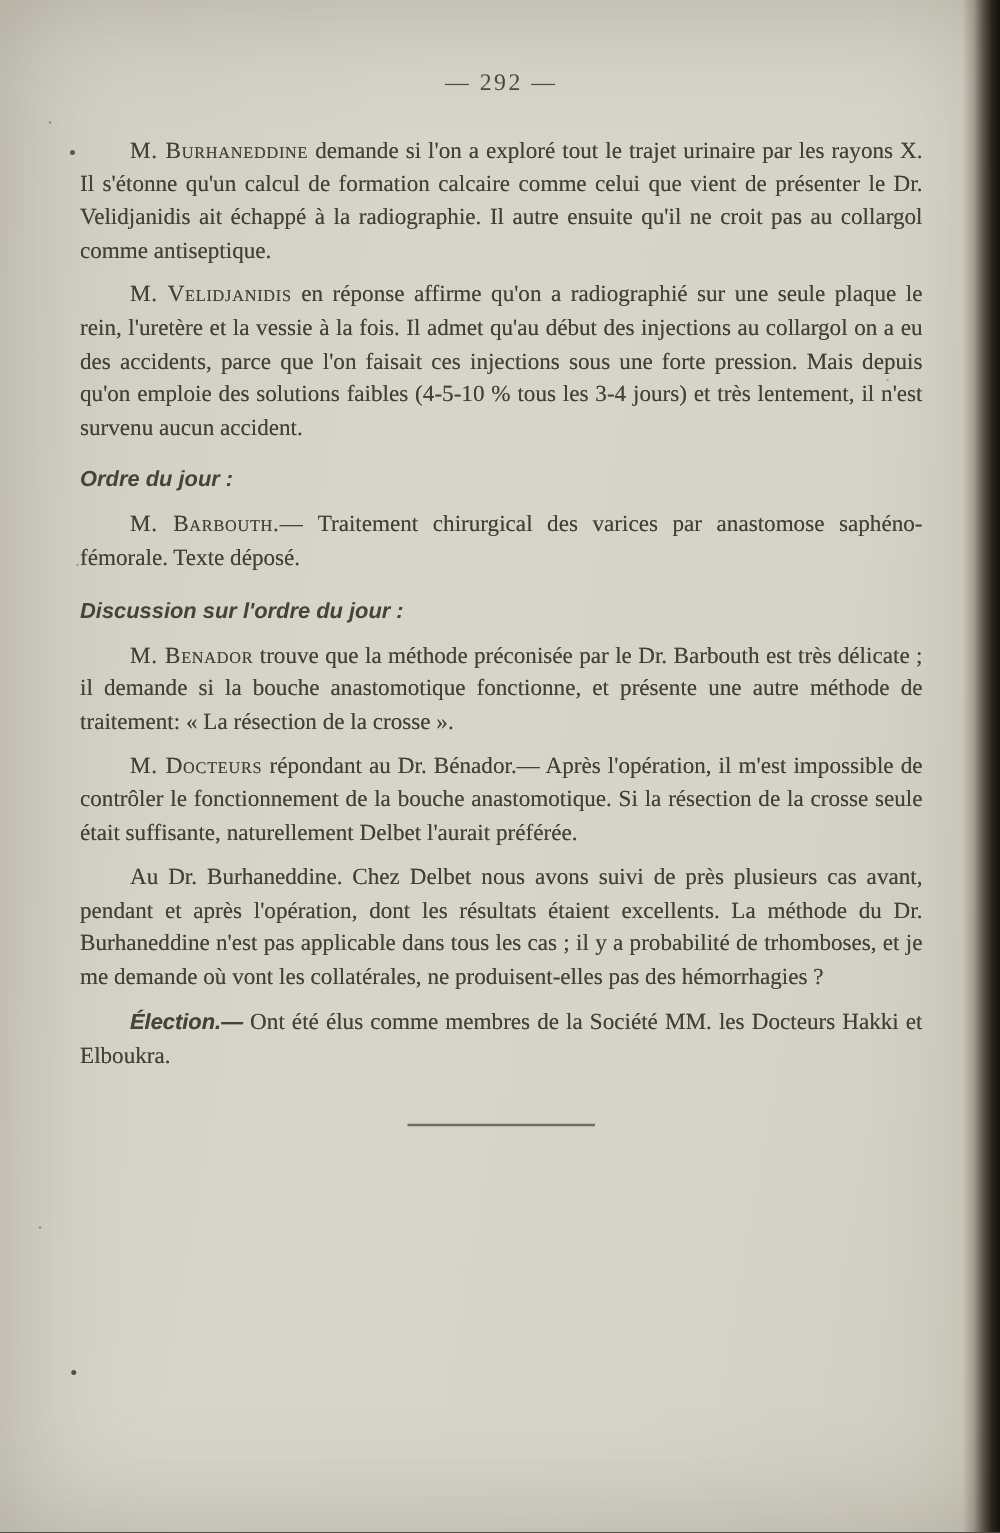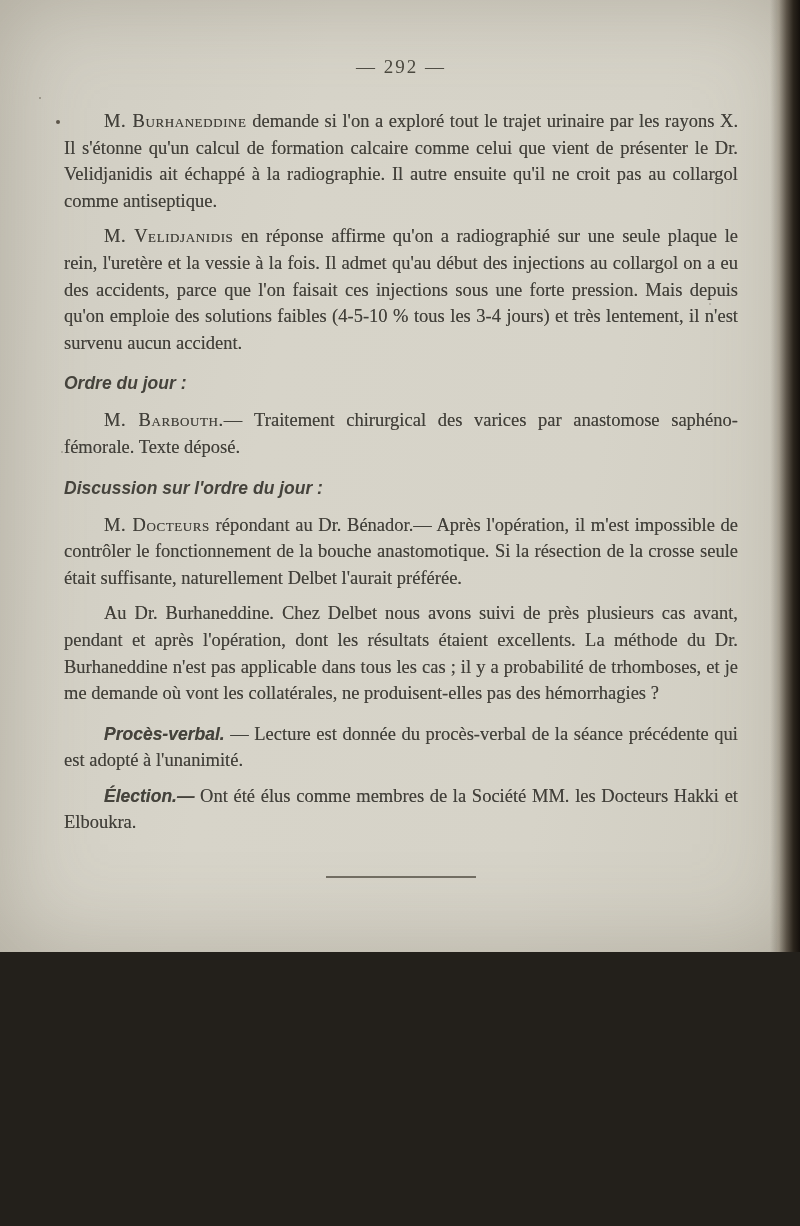--- a/index.html
+++ b/index.html
@@ -6,21 +6,21 @@
     margin: 0;
     padding: 0;
     width: 800px;
     height: 1226px;
     overflow: hidden;
     background: #23201b;
   }
   .page {
     position: relative;
     width: 800px;
-    height: 952px;
+    height: 1226px;
     overflow: hidden;
     background: linear-gradient(100deg, #d0cdc2 0%, #d7d4c9 35%, #d6d3c8 70%, #cfccc0 100%);
     box-shadow: inset 0 0 90px rgba(116, 106, 88, 0.35);
     font-family: "Liberation Serif", "DejaVu Serif", serif;
     color: #413f39;
   }
   .binding-edge {
     position: absolute;
     top: 0;
     right: 0;
@@ -118,27 +118,27 @@
     <p class="para"><span class="sc">M. Burhaneddine</span><span> demande si l'on a exploré tout le trajet urinaire par les rayons X. Il s'étonne qu'un calcul de formation calcaire comme celui que vient de présenter le Dr. Velidjanidis ait échappé à la radiographie. Il autre ensuite qu'il ne croit pas au collargol comme antiseptique.</span></p>
 
     <p class="para"><span class="sc">M. Velidjanidis</span><span> en réponse affirme qu'on a radiographié sur une seule plaque le rein, l'uretère et la vessie à la fois. Il admet qu'au début des injections au collargol on a eu des accidents, parce que l'on faisait ces injections sous une forte pression. Mais depuis qu'on emploie des solutions faibles (4-5-10 % tous les 3-4 jours) et très lentement, il n'est survenu aucun accident.</span></p>
 
     <p class="heading">Ordre du jour :</p>
 
     <p class="para"><span class="sc">M. Barbouth.—</span><span> Traitement chirurgical des varices par anastomose saphéno-fémorale. Texte déposé.</span></p>
 
     <p class="heading">Discussion sur l'ordre du jour :</p>
 
+    <p class="para"><span class="sc">M. Benador</span><span> trouve que la méthode préconisée par le Dr. Barbouth est très délicate ; il demande si la bouche anastomotique fonctionne, et présente une autre méthode de traitement: « La résection de la crosse ».</span></p>
 
 
     <p class="para"><span class="sc">M. Docteurs</span><span> répondant au Dr. Bénador.— Après l'opération, il m'est impossible de contrôler le fonctionnement de la bouche anastomotique. Si la résection de la crosse seule était suffisante, naturellement Delbet l'aurait préférée.</span></p>
 
     <p class="para"><span>Au Dr. Burhaneddine. Chez Delbet nous avons suivi de près plusieurs cas avant, pendant et après l'opération, dont les résultats étaient excellents. La méthode du Dr. Burhaneddine n'est pas applicable dans tous les cas ; il y a probabilité de trhomboses, et je me demande où vont les collatérales, ne produisent-elles pas des hémorrhagies ?</span></p>
 
-    <p class="para spaced-top"><span class="ilead">Procès-verbal.</span><span> — Lecture est donnée du procès-verbal de la séance précédente qui est adopté à l'unanimité.</span></p>
 
     <p class="para"><span class="ilead">Élection.—</span><span> Ont été élus comme membres de la Société MM. les Docteurs Hakki et Elboukra.</span></p>
 
     <div class="end-rule"></div>
 
   </div>
 
   <div class="specks"></div>
   <div class="edge-highlight"></div>
   <div class="binding-edge"></div>

